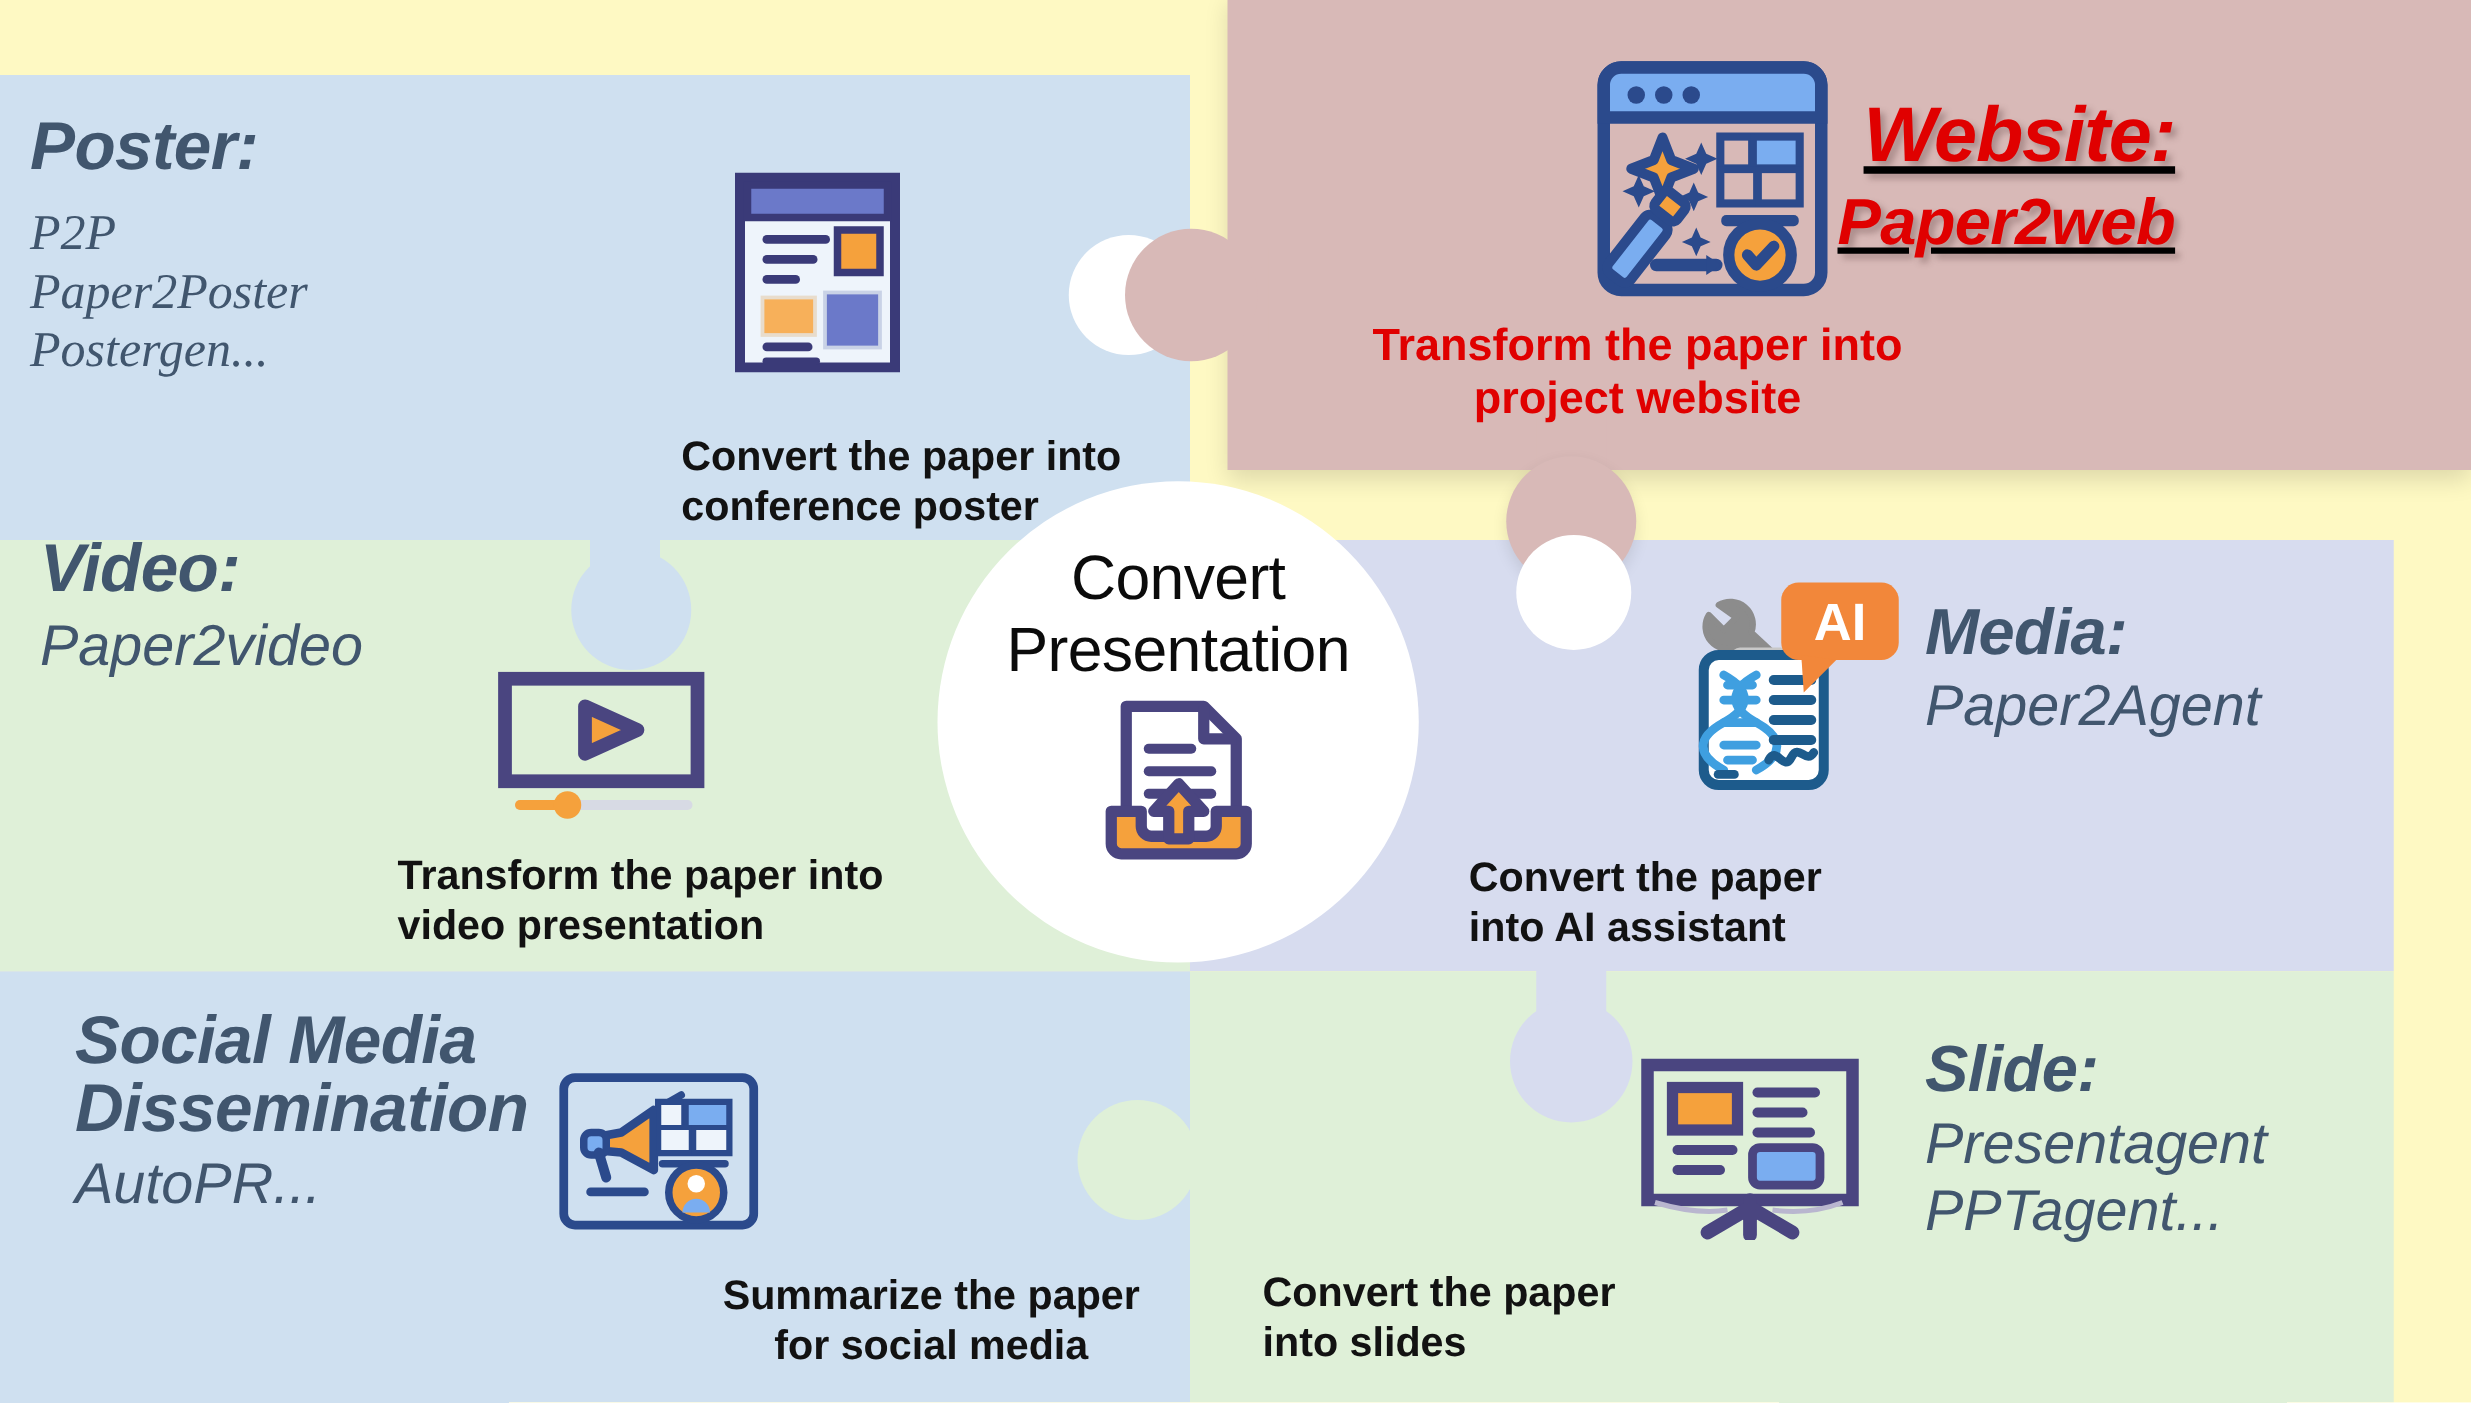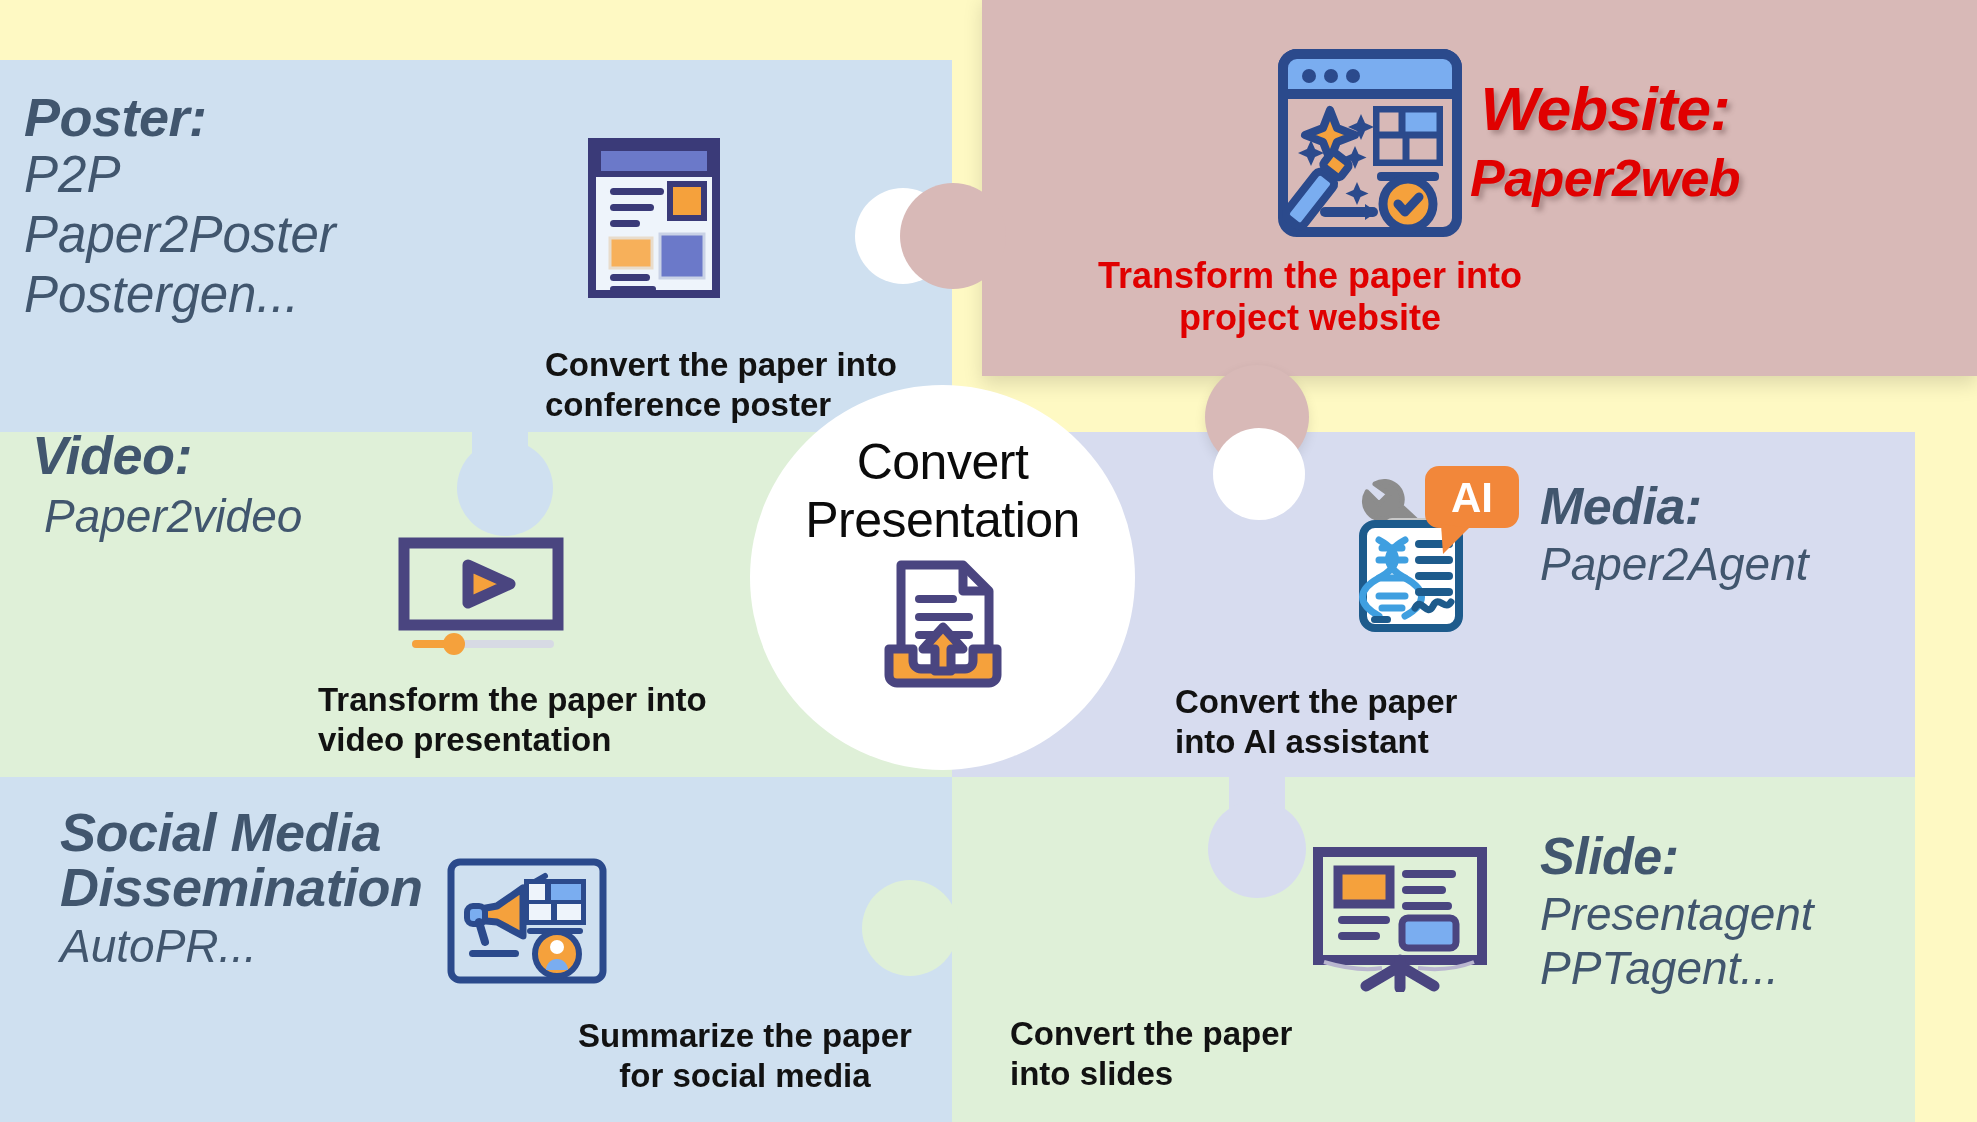--- a/index.html
+++ b/index.html
@@ -138,43 +138,44 @@
   .cat-sub {
     font-style: italic;
     font-weight: normal;
     color: #41566e;
     line-height: 1.18;
     white-space: pre-line;
   }
 
   #poster-head  { left: 24px;  top: 90px;  }
   #poster-head  .cat-title { font-size: 54px; }
-  #poster-head  .cat-sub   { font-size: 51px; margin-top: 0; }
+  #poster-head  .cat-sub   { font-size: 40px; margin-top: 17px; font-family: Liberation Serif, serif; }
 
   #video-head   { left: 32px;  top: 428px; }
   #video-head   .cat-title { font-size: 54px; }
-  #video-head   .cat-sub   { font-size: 46px; margin-top: 6px; margin-left: 12px; }
+  #video-head   .cat-sub   { font-size: 46px; margin-top: 6px; }
 
   #social-head  { left: 16px;  top: 805px; margin-left: 44px; }
   #social-head  .cat-title { font-size: 54px; }
   #social-head  .cat-sub   { font-size: 46px; margin-top: 4px; }
 
   #agent-head   { left: 1540px; top: 480px; }
   #agent-head   .cat-title { font-size: 52px; }
   #agent-head   .cat-sub   { font-size: 46px; margin-top: 4px; }
 
   #slide-head   { left: 1540px; top: 830px; }
   #slide-head   .cat-title { font-size: 52px; }
   #slide-head   .cat-sub   { font-size: 46px; margin-top: 4px; }
 
   
   #website-head {
     position: absolute;
     left: 1470px; top: 78px;
-    text-align: center;
+    text-align: right;
+    text-decoration: underline;
   }
   #website-head .web-title {
     font-style: italic;
     font-weight: bold;
     font-size: 62px;
     color: #e00000;
     letter-spacing: -1px;
     text-shadow: 4px 4px 5px rgba(90,60,60,0.35);
     line-height: 1.0;
   }

